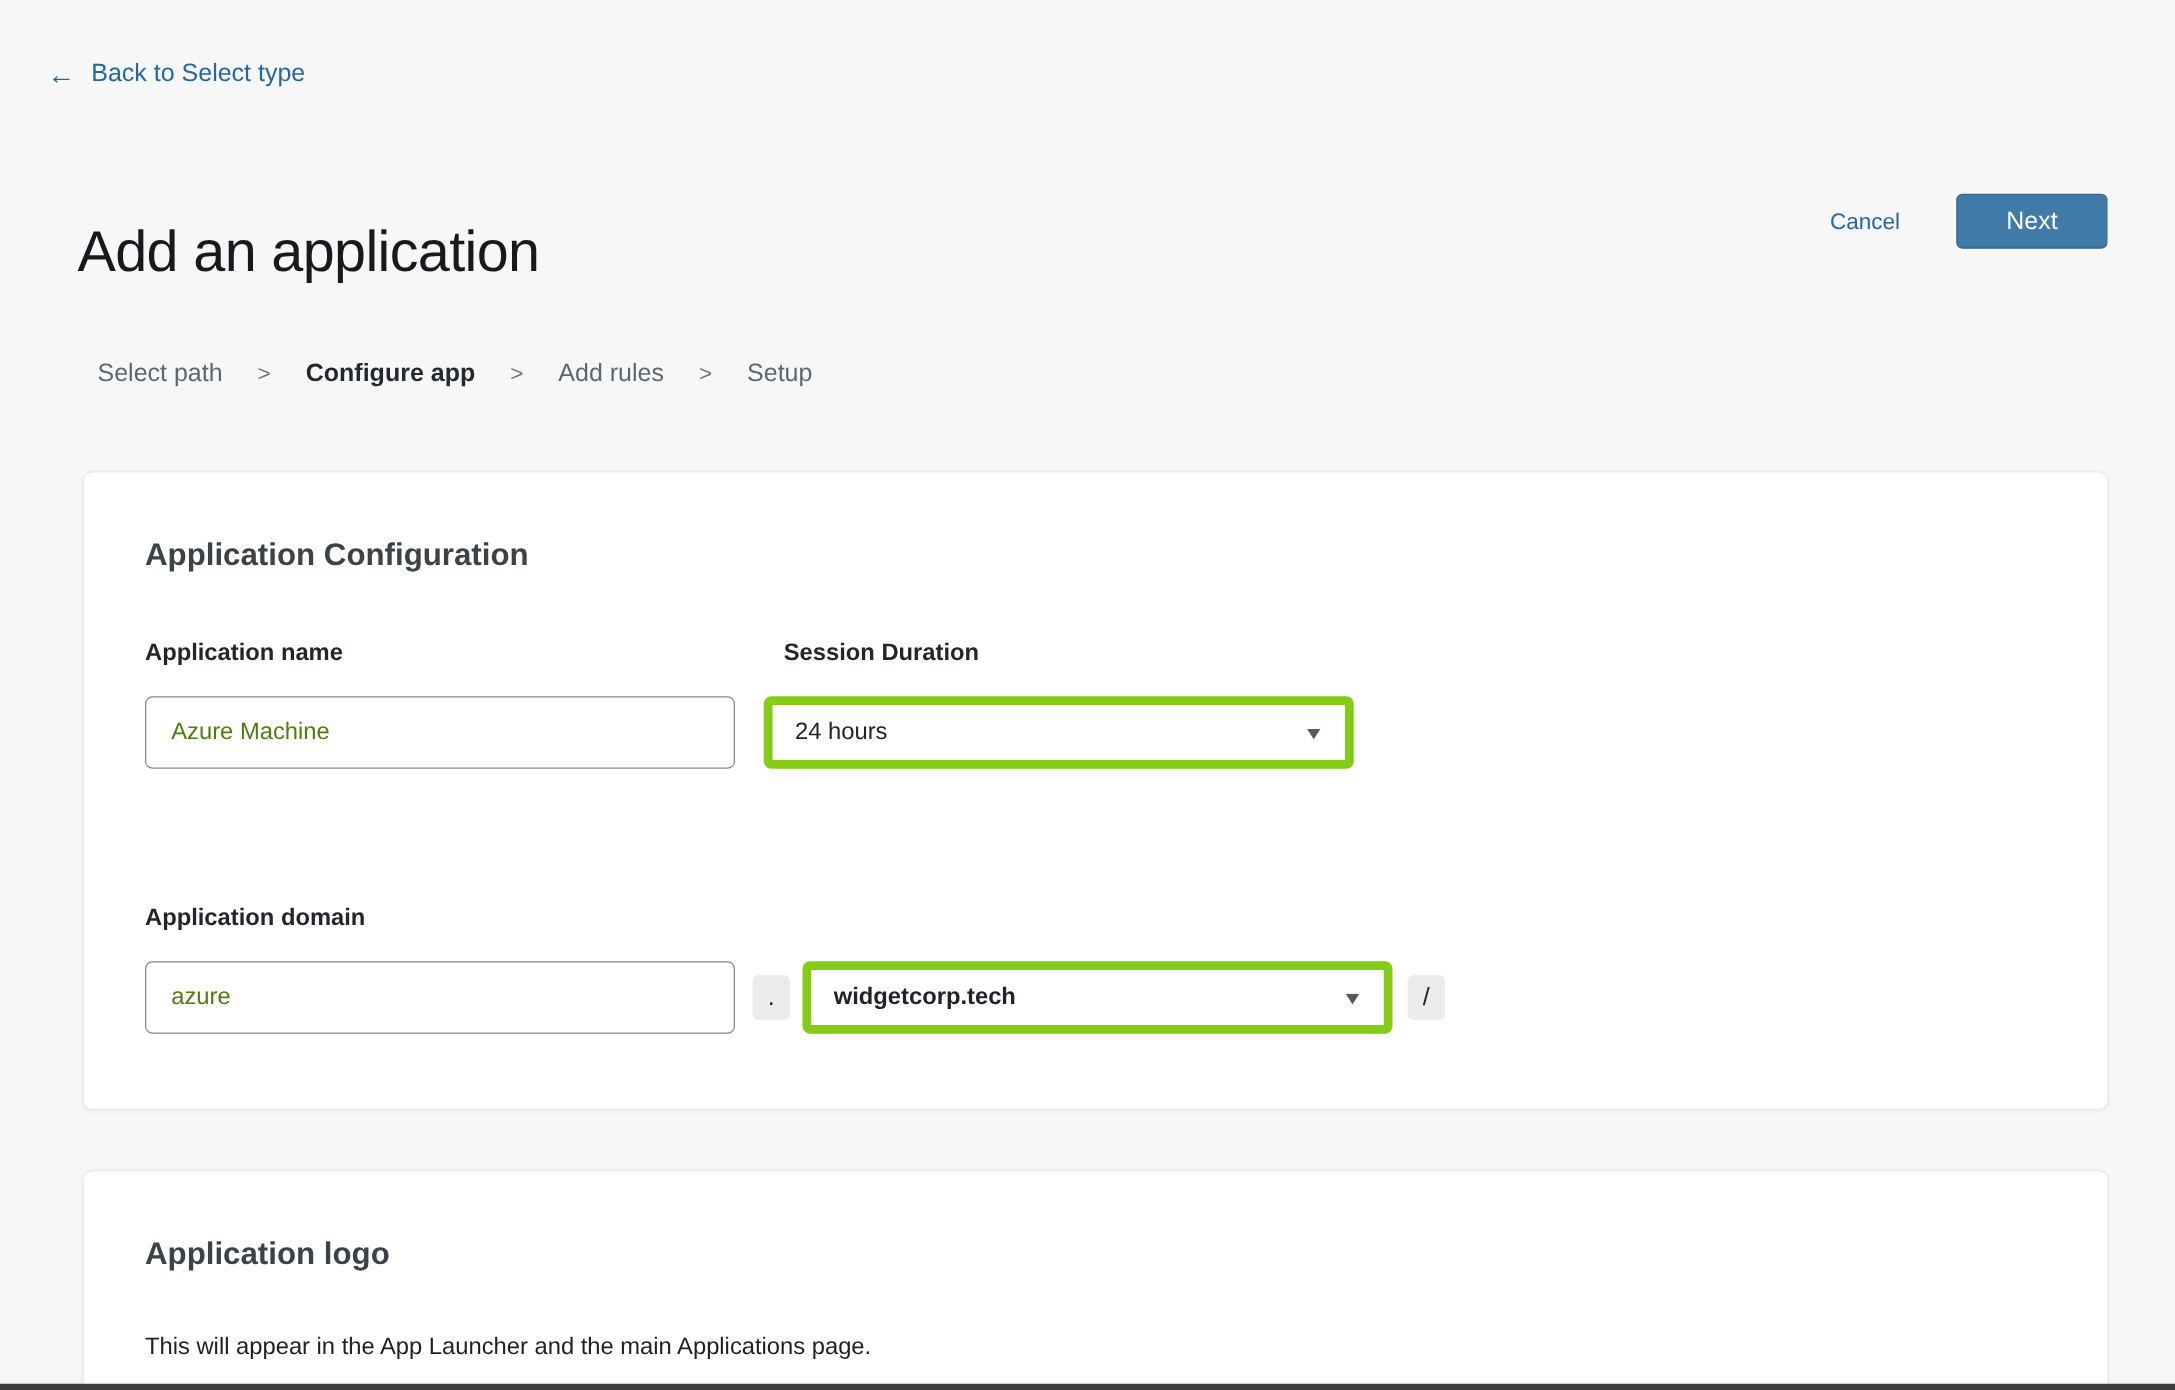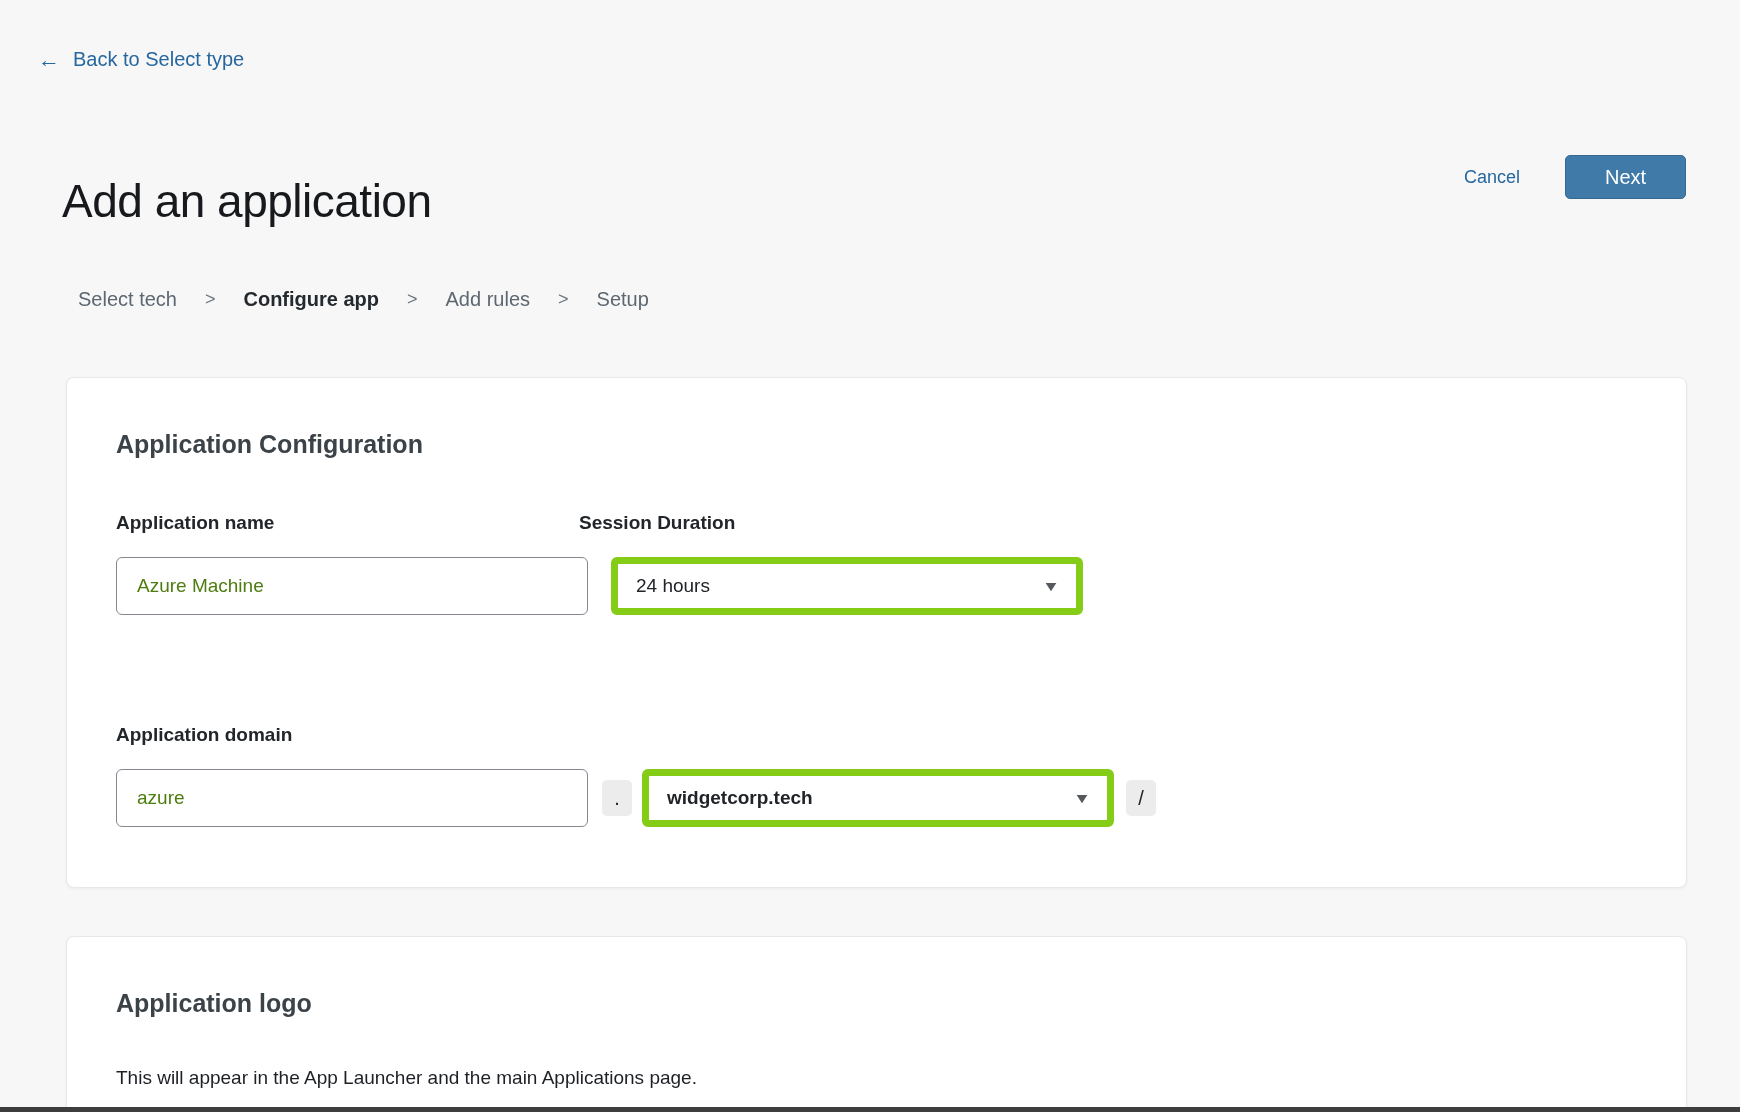--- a/index.html
+++ b/index.html
@@ -106,36 +106,36 @@
   </a>
 
   <h1 class="page-title">Add an application</h1>
 
   <div class="header-actions">
     <span class="cancel-link">Cancel</span>
     <button class="next-button">Next</button>
   </div>
 
   <div class="breadcrumb">
-    <span class="crumb">Select tech</span>
+    <span class="crumb">Select path</span>
     <span class="sep">&gt;</span>
     <span class="crumb active">Configure app</span>
     <span class="sep">&gt;</span>
     <span class="crumb">Add rules</span>
     <span class="sep">&gt;</span>
     <span class="crumb">Setup</span>
   </div>
 
   <div class="card config">
     <h2>Application Configuration</h2>
 
     <span class="field-label" style="left:49px; top:134px;">Application name</span>
     <input class="text-input" style="left: 49px; top: 179px; width: 472px;" type="text" value="Azure Machine">
 
-    <span class="field-label" style="left:512px; top:134px;">Session Duration</span>
+    <span class="field-label" style="left:560px; top:134px;">Session Duration</span>
     <div class="select-box" style="left:544px; top:179px; width:472px;">
       <span>24 hours</span>
       <span class="chevron">▼</span>
     </div>
 
     <span class="field-label" style="left:49px; top:346px;">Application domain</span>
 
     <input class="text-input" style="left: 49px; top: 391px; width: 472px;" type="text" value="azure">
 
     <span class="sep-badge" style="left:535px; top:402px;">.</span>

